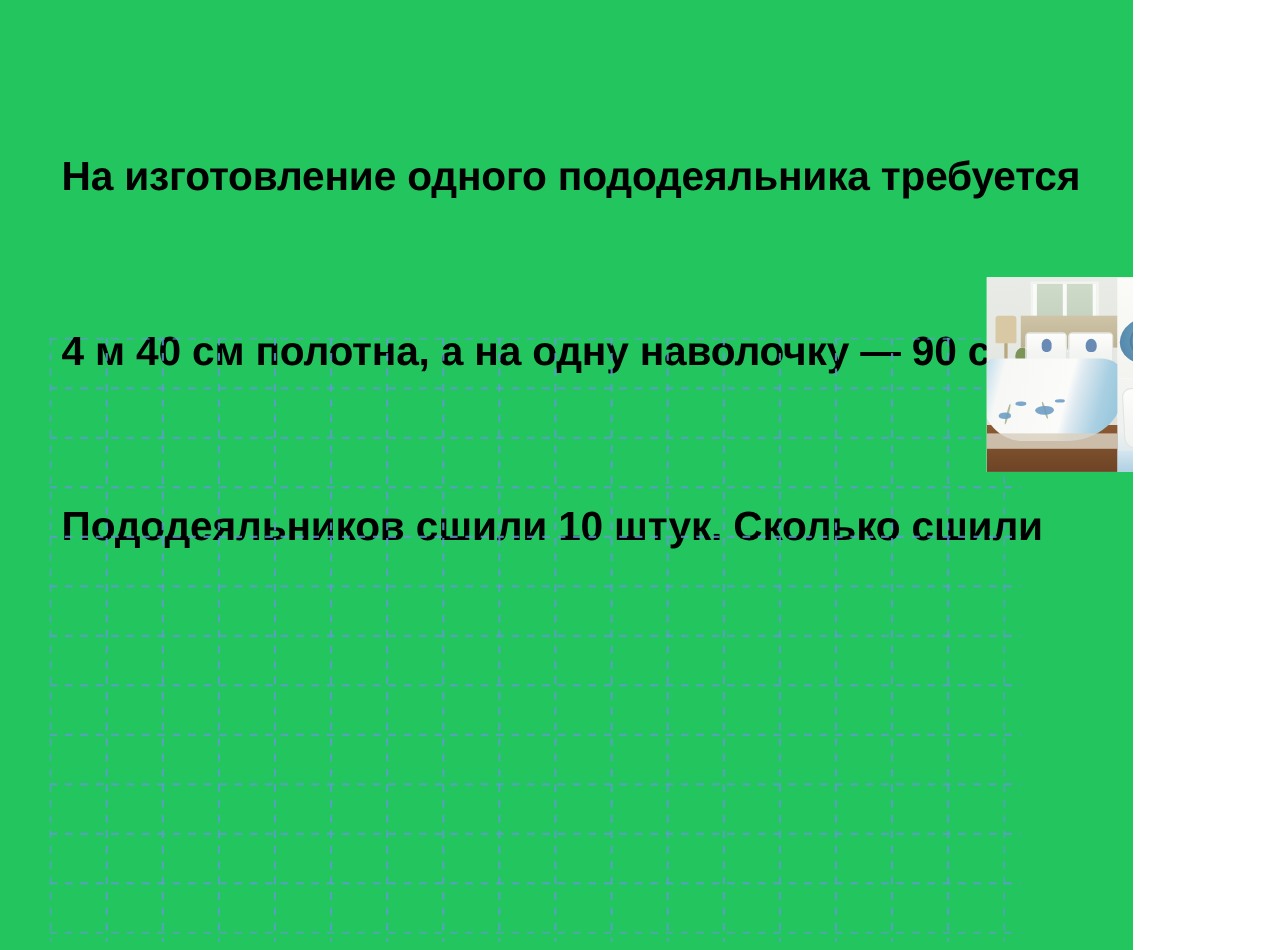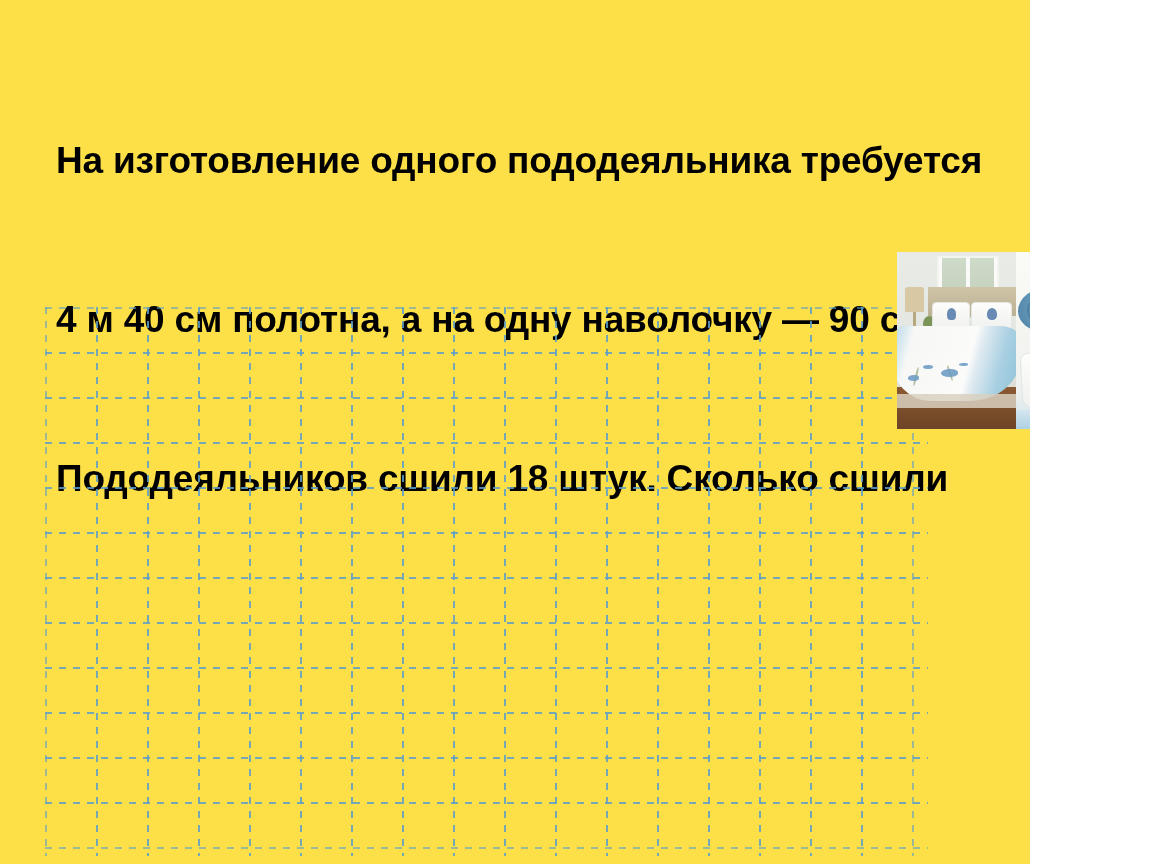--- a/index.html
+++ b/index.html
@@ -4,21 +4,21 @@
 <style>
   html, body {
     margin: 0;
     padding: 0;
     background: #ffffff;
   }
   #slide {
     position: relative;
     width: 1030px;
     height: 864px;
-    background: #fde047;
+    background: #22c55e;
     overflow: hidden;
     font-family: "Liberation Sans", sans-serif;
   }
 
   
   #problem-text {
     position: absolute;
     left: 56px;
     top: 28px;
     width: 1010px;
@@ -228,21 +228,21 @@
   }
 </style>
 </head>
 <body>
 
 <div id="slide">
 
   <div id="problem-text">
     <span class="text-line">На изготовление одного пододеяльника требуется</span>
     <span class="text-line">4 м 40 см полотна, а на одну наволочку — 90 см</span>
-    <span class="text-line">Пододеяльников сшили 18 штук. Сколько сшили</span>
+    <span class="text-line">Пододеяльников сшили 10 штук. Сколько сшили</span>
   </div>
 
   <div id="grid-area" style="left: 45px; top: 307px; width: 883px; height: 549px;">
       <div class="grid-line-h edge" style="top: 0px;"></div>
       <div class="grid-line-h" style="top: 45px;"></div>
       <div class="grid-line-h" style="top: 90px;"></div>
       <div class="grid-line-h" style="top: 135px;"></div>
       <div class="grid-line-h" style="top: 180px;"></div>
       <div class="grid-line-h" style="top: 225px;"></div>
       <div class="grid-line-h" style="top: 270px;"></div>

